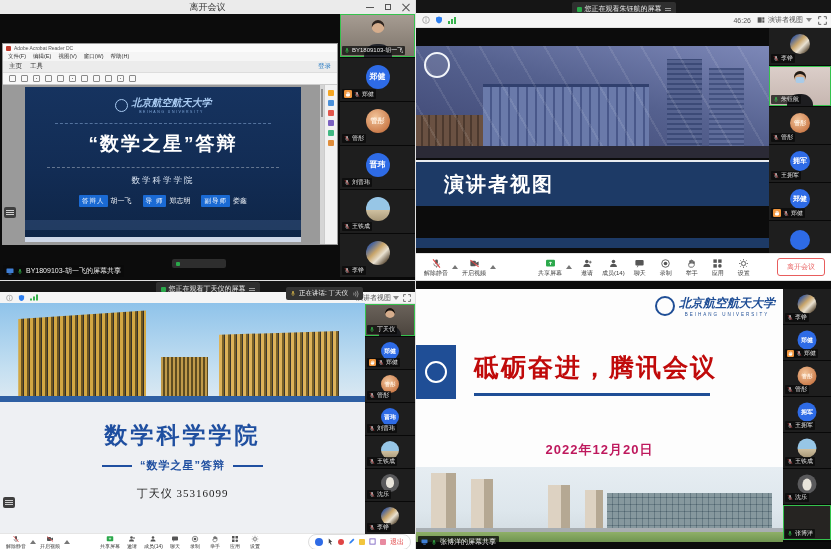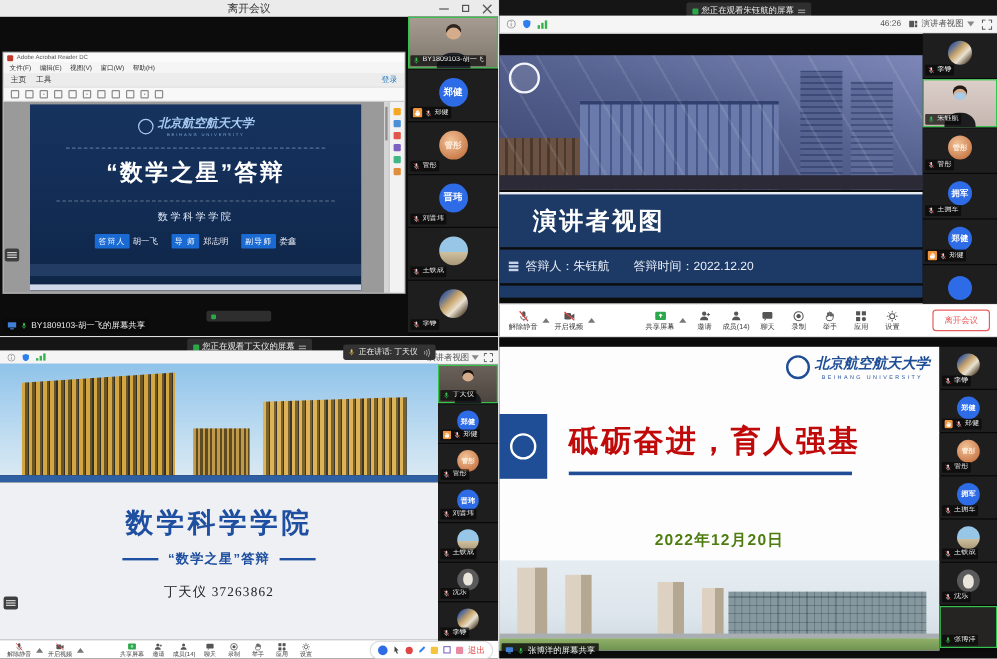--- a/index.html
+++ b/index.html
@@ -154,21 +154,21 @@
 
 
 #br .slidearea{position:absolute;left:0;top:8px;width:367px;bottom:7px;background:#fdfdfd;overflow:hidden}
 .br-logo{position:absolute;right:8px;top:6px;display:flex;align-items:center;gap:4px}
 .br-uni{font-family:"Liberation Serif","DejaVu Serif",serif;font-style:italic;font-weight:bold;color:#1f4e96;font-size:12px;white-space:nowrap}
 .br-unien{font-size:4.5px;color:#1f4e96;letter-spacing:2px;text-align:center}
 .br-bluesq{position:absolute;left:0;top:56px;width:40px;height:54px;background:#1f4e96;display:flex;align-items:center;justify-content:center}
 .br-title{position:absolute;left:58px;top:62px;color:#c00a0a;font-size:25px;font-weight:bold;letter-spacing:2px;white-space:nowrap}
 .br-underline{position:absolute;left:58px;top:104px;width:236px;height:3px;background:#1f4e96}
 .br-presenter{position:absolute;left:0;right:0;top:128px;text-align:center;color:#111;font-size:13px;font-weight:bold;letter-spacing:1px}
-.br-date{position:absolute;left:0;right:0;top:152px;text-align:center;color:#4d7c0f;font-size:13px;font-weight:bold;letter-spacing:1px}
+.br-date{position:absolute;left:0;right:0;top:152px;text-align:center;color:#be185d;font-size:13px;font-weight:bold;letter-spacing:1px}
 .br-photo{position:absolute;left:0;right:0;top:178px;bottom:0;background:linear-gradient(#e6edf2 0%,#dde6ec 60%,#cfd8de 100%);overflow:hidden}
 .pillar{position:absolute;bottom:14%;background:linear-gradient(90deg,#ddd2c2 60%,#b5a893 60%)}
 .br-bld{position:absolute;left:52%;width:45%;top:34%;bottom:14%;
   background:repeating-linear-gradient(90deg,#b9c5c9 0 5px,#8e9fa7 5px 6px),repeating-linear-gradient(0deg,#b9c5c9 0 6px,#8e9fa7 6px 7px);background-blend-mode:multiply}
 .br-lawn{position:absolute;left:0;right:0;bottom:0;height:14%;background:linear-gradient(#8fb068,#6f9450)}
 .br-road{position:absolute;left:0;right:0;bottom:14%;height:5%;background:#a8aeb2}
 svg{display:block}
 </style>
 </head>
 <body>
@@ -414,28 +414,20 @@
   <div class="tr-photo">
     <span class="tr-bld-warm"></span>
         <span class="tr-bld-main"></span>
         <span class="tr-bld-t1"></span>
         <span class="tr-bld-t2"></span>
     <span class="streaks"></span>
         <span class="tr-roof"></span>
     <span class="bh-ring" style="position:absolute;left:8px;top:6px;width:26px;height:26px;border:2px solid #f2f5fa;background:rgba(255,255,255,.12)"></span>
   </div>
   <div class="tr-band1">演讲者视图</div>
-  <div class="tr-band2">
-    <span class="listicon">
-          <i></i>
-          <i></i>
-          <i></i>
-        </span>
-    <span>答辩人：朱钰航　　答辩时间：2022.12.20</span>
-  </div>
   <div class="tr-band3"></div>
 
   <div class="btoolbar" style="height:27px">
     <div class="tbtn">
       <svg width="11" height="11" viewBox="0 0 16 16">
             <rect x="6" y="2" width="4" height="7" rx="2" fill="#555"></rect>
             <path d="M4 8a4 4 0 0 0 8 0" fill="none" stroke="#555"></path>
             <line x1="8" y1="12" x2="8" y2="14" stroke="#555"></line>
             <line x1="3" y1="2" x2="13" y2="14" stroke="#e04545" stroke-width="1.6"></line>
           </svg>
@@ -653,21 +645,21 @@
         <span class="tower t-right"></span>
   </div>
   <div class="bl-bluebar"></div>
   <div class="bl-light">
     <div class="bl-title">数学科学学院</div>
     <div class="bl-subrow">
       <span class="dashline"></span>
       <span class="bl-sub">“数学之星”答辩</span>
       <span class="dashline"></span>
     </div>
-    <div class="bl-author">丁天仪  37263862</div>
+    <div class="bl-author">丁天仪  35316099</div>
   </div>
 
   <div class="hamburger" style="left:3px;top:216px">
         <i></i>
         <i></i>
         <i></i>
       </div>
 
   <div class="btoolbar" style="height:16px;padding:0 4px">
     <div class="tbtn" style="min-width:20px">
@@ -869,21 +861,21 @@
     <div class="br-logo">
       <span class="bh-ring" style="width:20px;height:20px;border:2px solid #1f4e96"></span>
       <span style="display:flex;flex-direction:column;align-items:center">
         <span class="br-uni">北京航空航天大学</span>
         <span class="br-unien">BEIHANG UNIVERSITY</span>
       </span>
     </div>
     <div class="br-bluesq">
       <span class="bh-ring" style="width:22px;height:22px;border:2px solid #fff"></span>
     </div>
-    <div class="br-title">砥砺奋进，育人强基</div>
+    <div class="br-title">砥砺奋进，腾讯会议</div>
     <div class="br-underline"></div>
     <div class="br-date">2022年12月20日</div>
     <div class="br-photo">
       <span class="pillar" style="left:4%;top:8%;width:7%"></span>
       <span class="pillar" style="left:15%;top:16%;width:6%"></span>
       <span class="pillar" style="left:36%;top:24%;width:6%"></span>
       <span class="pillar" style="left:46%;top:30%;width:5%"></span>
       <span class="br-bld"></span>
       <span class="br-road"></span>
       <span class="br-lawn"></span>

